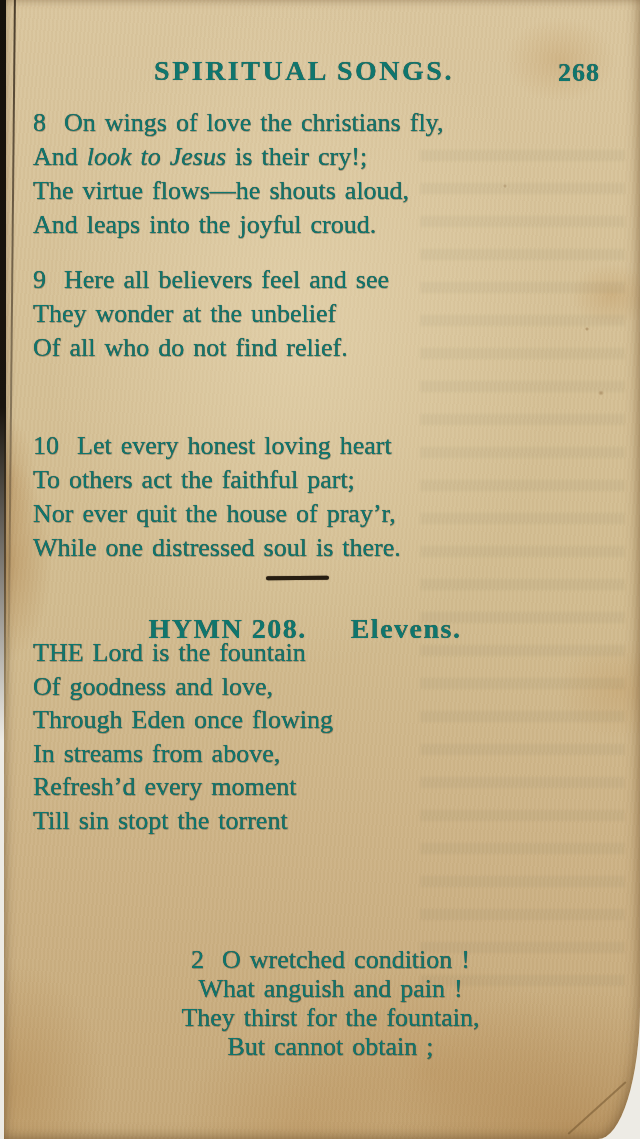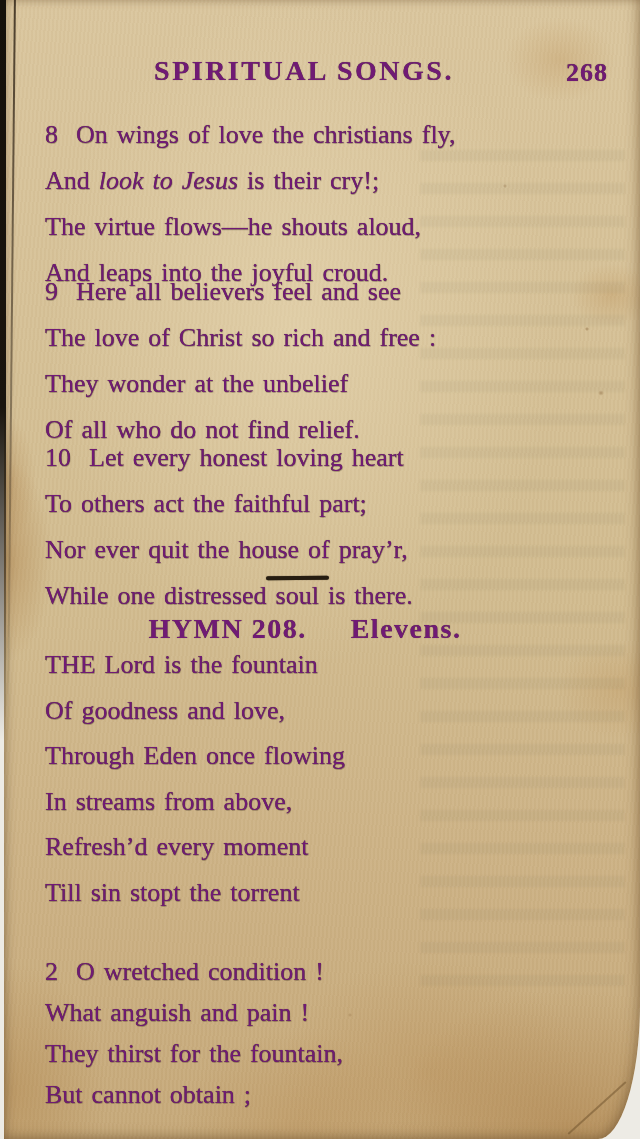--- a/index.html
+++ b/index.html
@@ -56,44 +56,44 @@
     transform: rotate(-42deg);
   }
 
   
   .bleed {
     position: absolute; left: 420px; top: 150px; width: 205px; height: 840px;
     background: repeating-linear-gradient(180deg, rgba(98,92,70,.055) 0 11px, rgba(98,92,70,0) 11px 33px);
     filter: blur(1px);
   }
 
-  .content { position: absolute; inset: 0; color: #701a75; }
+  .content { position: absolute; inset: 0; color: #0f766e; }
 
   .running-head { position: absolute; top: 55px; left: 0; width: 100%; }
   .head-title {
     display: block; text-align: center; padding-right: 32px;
     font-weight: 700; font-size: 28px; letter-spacing: 2.5px;
     text-shadow: 0 0 .7px rgba(48,36,22,.85);
   }
   .page-num {
-    position: absolute; right: 32px; top: 3px;
+    position: absolute; right: 40px; top: 3px;
     font-weight: 700; font-size: 26px; letter-spacing: 1px;
     text-shadow: 0 0 .7px rgba(48,36,22,.85);
   }
 
   .stanza { position: absolute; left: 33px; right: 12px; font-size: 26px; }
   .stanza p {
-    margin: 12px; white-space: pre-wrap; line-height: 34px; word-spacing: 2.5px;
+    margin: 0; white-space: pre-wrap; line-height: 34px; word-spacing: 2.5px;
     text-shadow: 0 0 .7px rgba(48,36,22,.85), .5px .5px 0 rgba(48,36,22,.25);
   }
   .s8  { top: 106px; }
   .s9  { top: 263px; }
   .s10 { top: 429px; }
   .hymn1 { top: 636px; } .hymn1 p { line-height: 33.5px; }
-  .hymn2 { top: 945px; } .hymn2 p { line-height: 29px; }
+  .hymn2 { top: 945px; } .hymn2 p { line-height: 29px; text-align: center; }
   em.verse-italic { font-style: italic; }
 
   .divider {
     position: absolute; left: 266px; top: 576px; width: 63px; height: 4px;
     background: #261d11; border-radius: 2px; transform: rotate(-.6deg);
     box-shadow: 0 0 1px rgba(38,29,17,.7);
   }
 
   .hymn-heading {
     position: absolute; top: 613px; left: 0; width: 100%; margin: 0;
@@ -122,21 +122,20 @@
 
     <div class="stanza s8">
       <p>8  On wings of love the christians fly,</p>
       <p><span>And </span><em class="verse-italic">look to Jesus</em><span> is their cry!;</span></p>
       <p>The virtue flows—he shouts aloud,</p>
       <p>And leaps into the joyful croud.</p>
     </div>
 
     <div class="stanza s9">
       <p>9  Here all believers feel and see</p>
-      <p>The love of Christ so rich and free :</p>
       <p>They wonder at the unbelief</p>
       <p>Of all who do not find relief.</p>
     </div>
 
     <div class="stanza s10">
       <p>10  Let every honest loving heart</p>
       <p>To others act the faithful part;</p>
       <p>Nor ever quit the house of pray’r,</p>
       <p>While one distressed soul is there.</p>
     </div>

